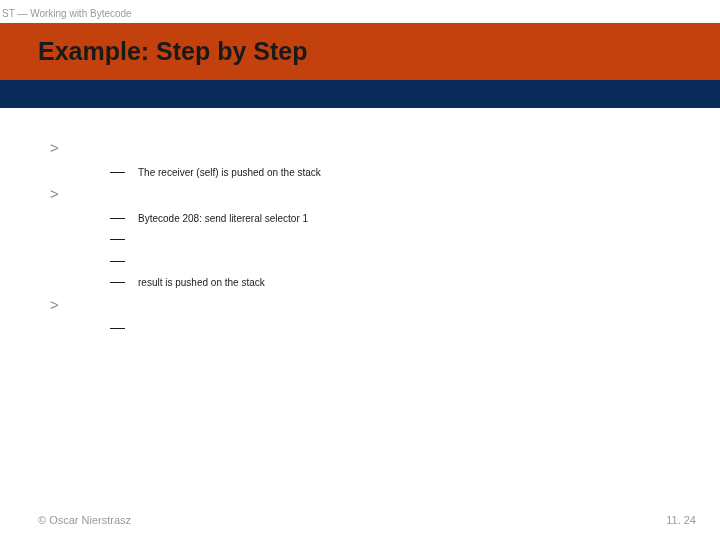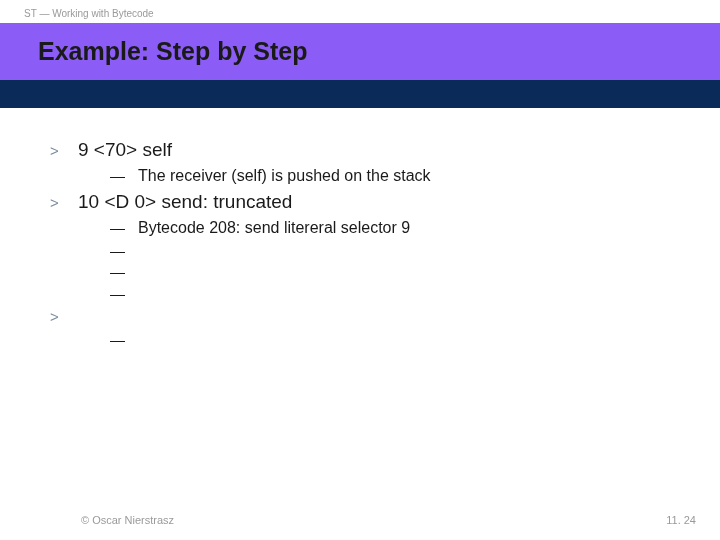--- a/index.html
+++ b/index.html
@@ -5,26 +5,26 @@
     * { margin: 0; padding: 0; box-sizing: border-box; }
     body {
       width: 720px;
       height: 540px;
       font-family: Arial, Helvetica, sans-serif;
       background: #fff;
       position: relative;
       overflow: hidden;
     }
     .header-strip {
-      padding: 8px 0 4px 24px;
+      padding: 8px 0 4px 2px;
       font-size: 10px;
       color: #9a9a9a;
     }
     .title-band {
-      background: #8b5cf6;
+      background: #c2410c;
       padding: 14px 14px 14px 38px;
     }
     .title-band h1 {
       font-size: 25px;
       font-weight: bold;
       color: #1a1a1a;
     }
     .accent-bar {
       height: 28px;
       background: #0a2a5a;
@@ -58,75 +58,73 @@
       padding-left: 60px;
       margin-bottom: 2px;
     }
     .dash {
       color: #1a1a1a;
       width: 28px;
       flex: 0 0 28px;
       font-size: 15px;
     }
     .sub-text {
-      font-size: 16px;
+      font-size: 10px;
       text-align: right;
     }
     .footer {
       position: absolute;
       bottom: 14px;
       left: 38px;
       right: 24px;
       display: flex;
       justify-content: space-between;
       font-size: 11px;
       color: #9a9a9a;
-      margin-left: 43px;
     }
   </style>
 </head>
 <body>
 
 <div class="header-strip">ST — Working with Bytecode</div>
 
 <div class="title-band">
   <h1>Example: Step by Step</h1>
 </div>
 <div class="accent-bar"></div>
 
 <div class="content">
 
   <div class="step">
     <div class="step-head">
       <span class="gt">&gt;</span>
-      <span class="step-title">9 &lt;70&gt; self</span>
     </div>
     <div class="sub">
       <span class="dash">—</span>
       <span class="sub-text">The receiver (self) is pushed on the stack</span>
     </div>
   </div>
 
   <div class="step">
     <div class="step-head">
       <span class="gt">&gt;</span>
-      <span class="step-title">10 &lt;D 0&gt; send: truncated</span>
     </div>
     <div class="sub">
       <span class="dash">—</span>
-      <span class="sub-text">Bytecode 208:  send litereral selector 9</span>
+      <span class="sub-text">Bytecode 208:  send litereral selector 1</span>
     </div>
     <div class="sub">
       <span class="dash">—</span>
     </div>
     <div class="sub">
       <span class="dash">—</span>
     </div>
     <div class="sub">
       <span class="dash">—</span>
+      <span class="sub-text">result is pushed on the stack</span>
     </div>
   </div>
 
   <div class="step">
     <div class="step-head">
       <span class="gt">&gt;</span>
     </div>
     <div class="sub">
       <span class="dash">—</span>
     </div>

